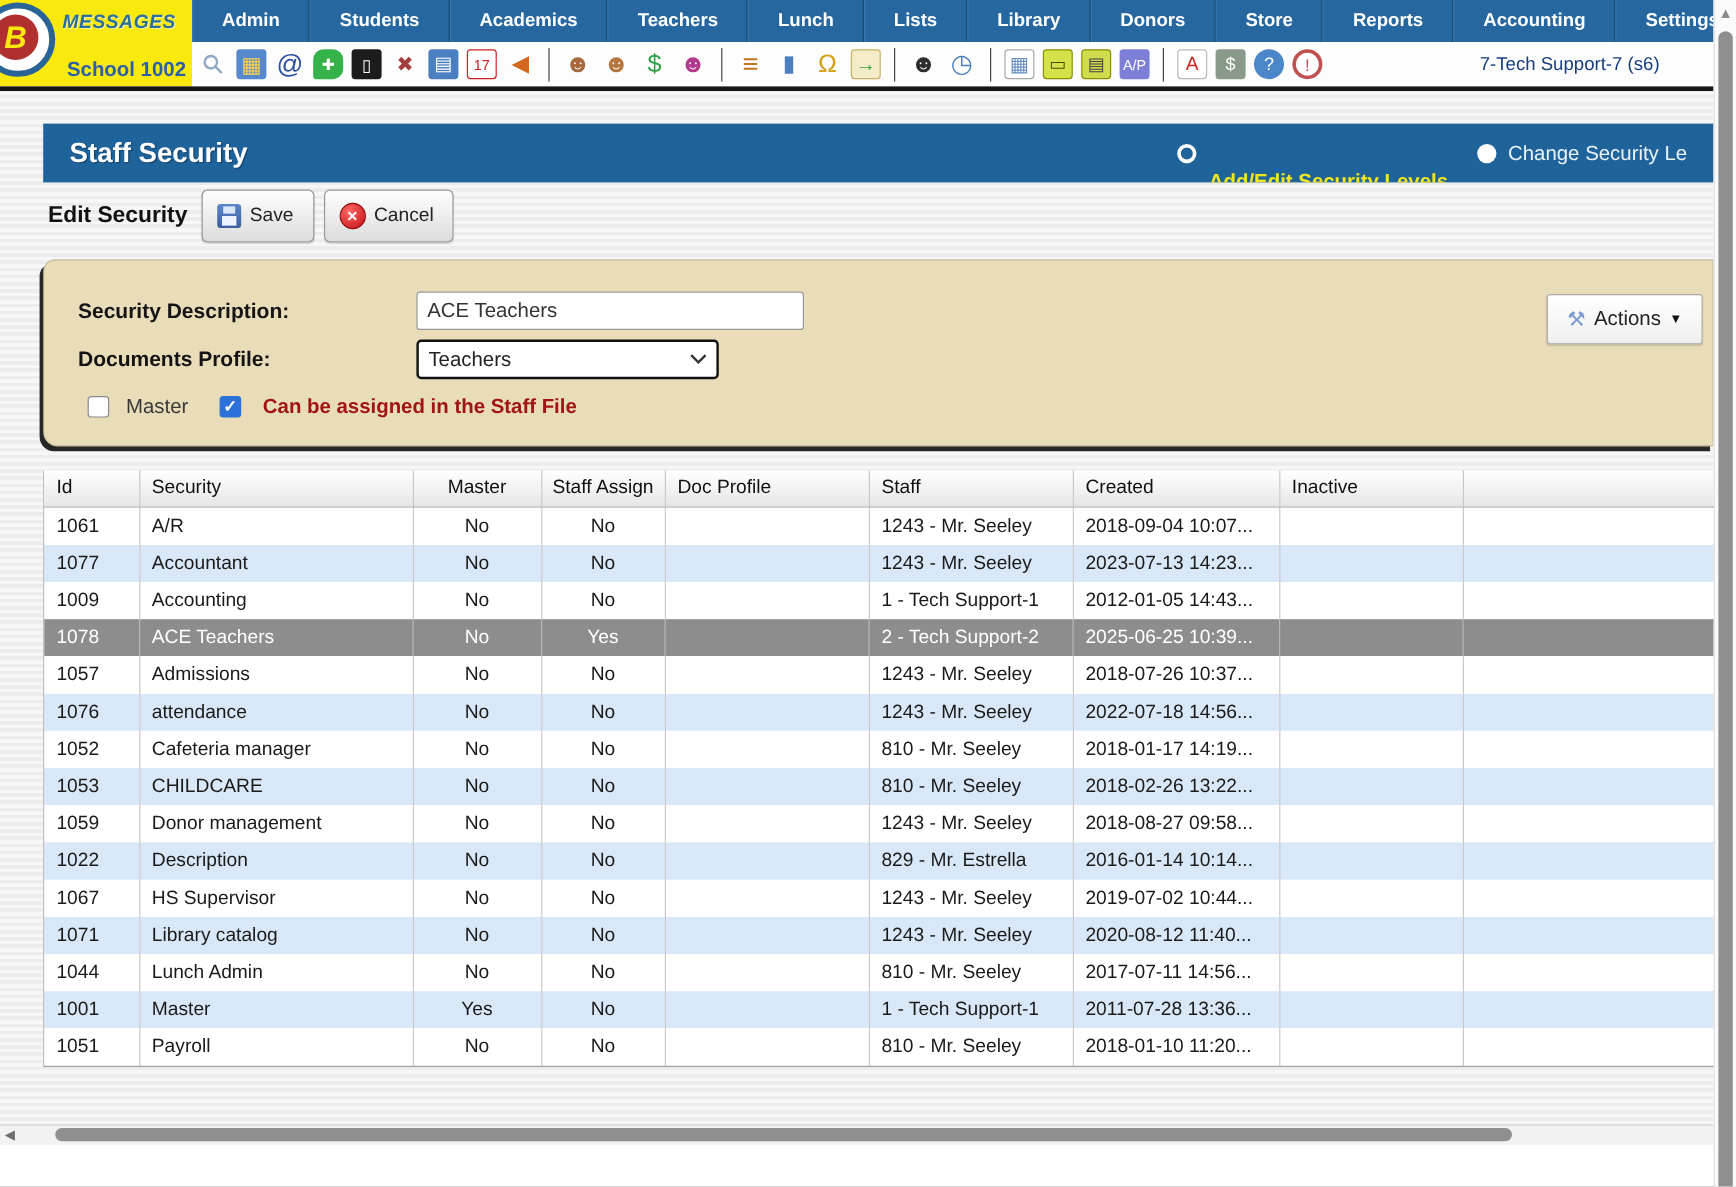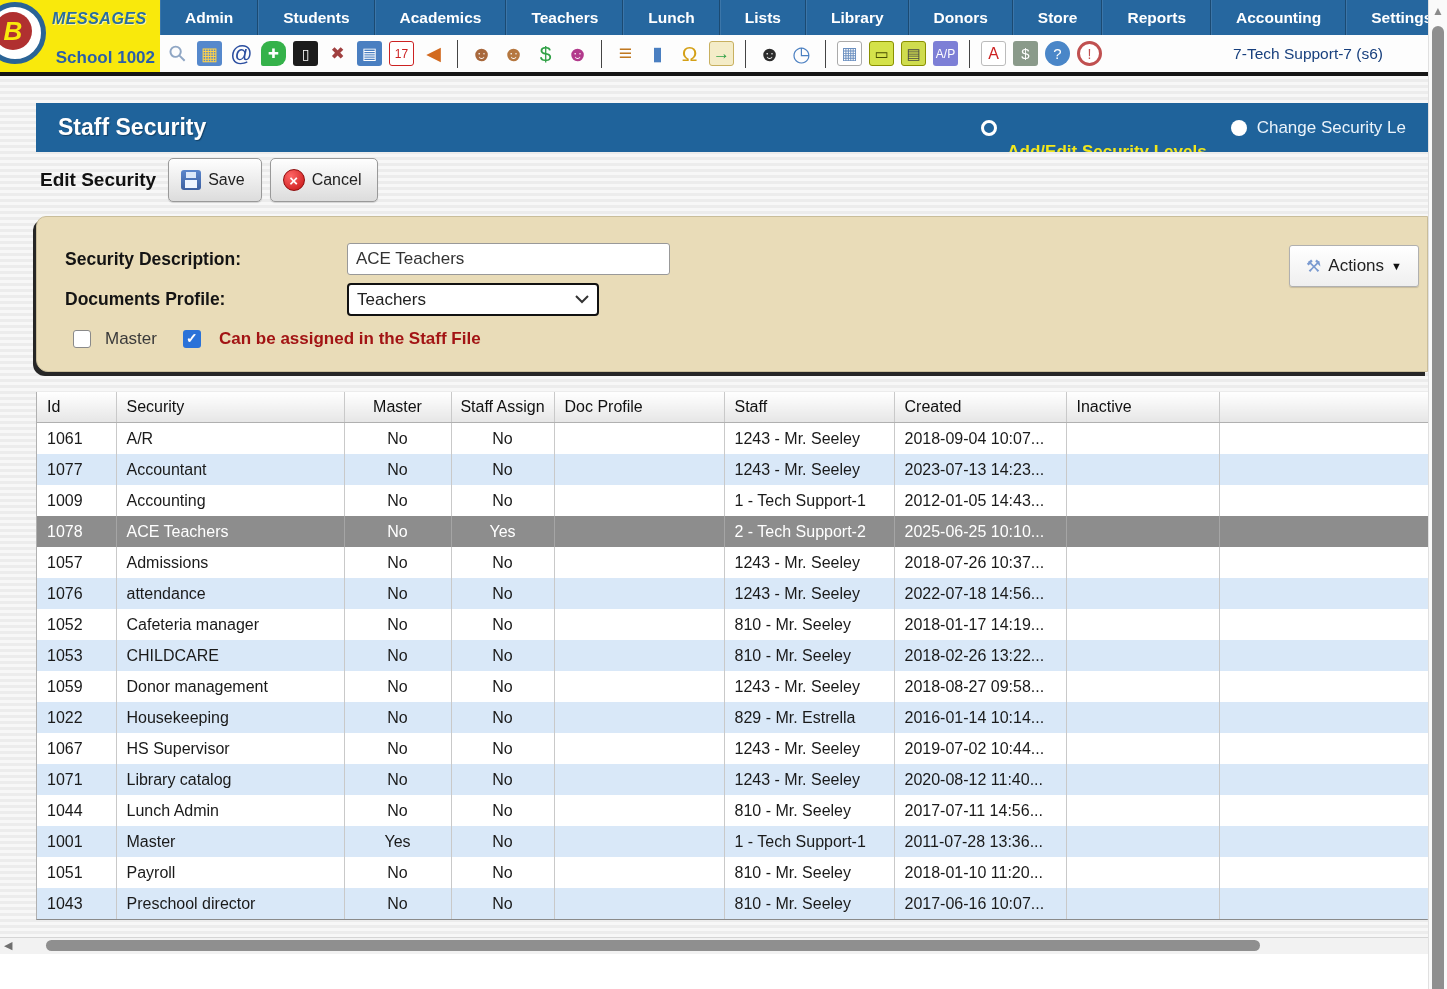--- a/index.html
+++ b/index.html
@@ -290,21 +290,21 @@
               <td></td>
               <td></td>
             </tr>
             <tr class="selected">
               <td>1078</td>
               <td>ACE Teachers</td>
               <td class="center">No</td>
               <td class="center">Yes</td>
               <td></td>
               <td>2 - Tech Support-2</td>
-              <td>2025-06-25 10:10...</td>
+              <td>2025-06-25 10:39...</td>
               <td></td>
               <td></td>
             </tr>
             <tr>
               <td>1057</td>
               <td>Admissions</td>
               <td class="center">No</td>
               <td class="center">No</td>
               <td></td>
               <td>1243 - Mr. Seeley</td>
@@ -351,21 +351,21 @@
               <td class="center">No</td>
               <td class="center">No</td>
               <td></td>
               <td>1243 - Mr. Seeley</td>
               <td>2018-08-27 09:58...</td>
               <td></td>
               <td></td>
             </tr>
             <tr class="alt">
               <td>1022</td>
-              <td>Housekeeping</td>
+              <td>Description</td>
               <td class="center">No</td>
               <td class="center">No</td>
               <td></td>
               <td>829 - Mr. Estrella</td>
               <td>2016-01-14 10:14...</td>
               <td></td>
               <td></td>
             </tr>
             <tr>
               <td>1067</td>
@@ -412,31 +412,20 @@
               <td></td>
             </tr>
             <tr>
               <td>1051</td>
               <td>Payroll</td>
               <td class="center">No</td>
               <td class="center">No</td>
               <td></td>
               <td>810 - Mr. Seeley</td>
               <td>2018-01-10 11:20...</td>
-              <td></td>
-              <td></td>
-            </tr>
-            <tr class="alt">
-              <td>1043</td>
-              <td>Preschool director</td>
-              <td class="center">No</td>
-              <td class="center">No</td>
-              <td></td>
-              <td>810 - Mr. Seeley</td>
-              <td>2017-06-16 10:07...</td>
               <td></td>
               <td></td>
             </tr>
           </tbody>
       </table>
     </div>
 
     <div class="hscroll">
       <span class="arrow">◀</span>
       <div class="thumb"></div>

